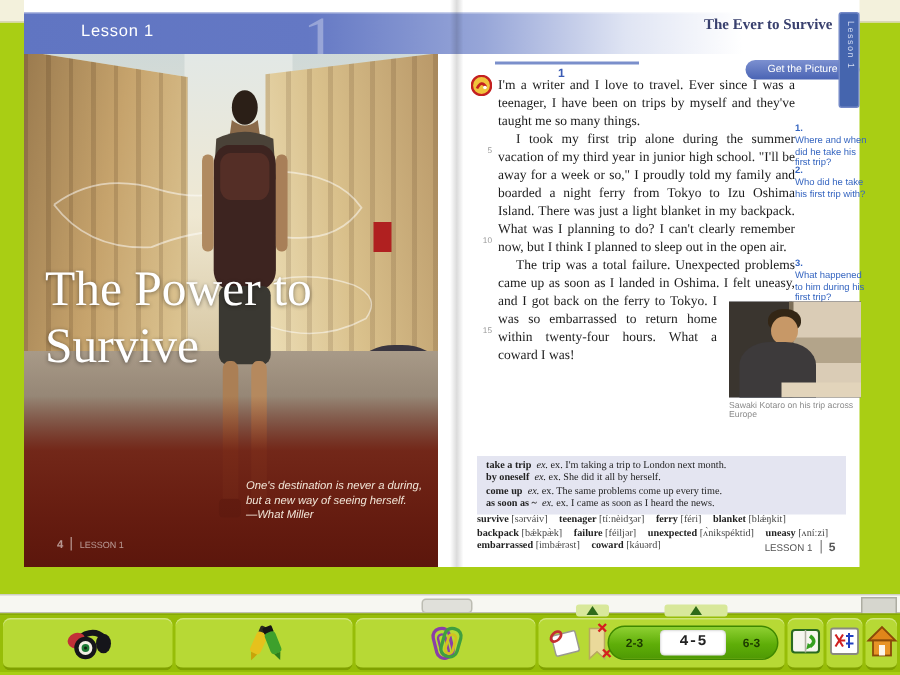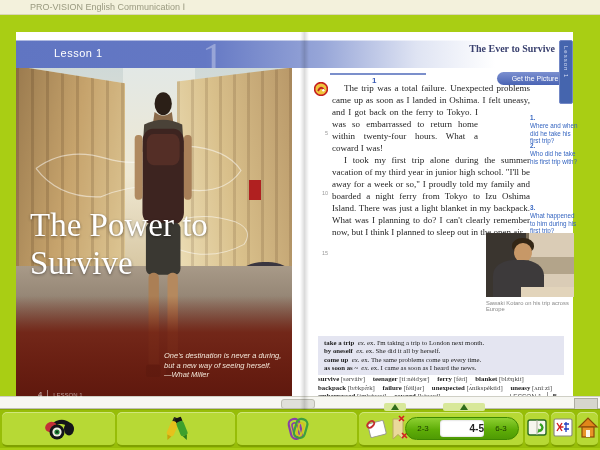--- a/index.html
+++ b/index.html
@@ -3,21 +3,21 @@
 <meta charset="utf-8">
 <style>
   html,body{margin:0;padding:0;}
   .screen{position:relative;width:600px;height:450px;background:#a9ce14;overflow:hidden;
           font-family:"Liberation Sans",sans-serif;}
   
   .titlebar{position:absolute;left:0;top:0;width:600px;height:15px;background:#f3f1dc;
             border-bottom:1px solid #d9d6b6;color:#9a9a80;font-size:9px;line-height:15px;
             padding-left:30px;box-sizing:border-box;}
   
-  .book{position:absolute;left:16px;top:32px;width:557px;height:378px;background:#ffffff;}
+  .book{position:absolute;left:16px;top:0;width:557px;height:378px;background:#ffffff;}
   .fold{position:absolute;left:284px;top:0;width:9px;height:100%;
         background:linear-gradient(to right,rgba(0,0,0,0),rgba(0,0,0,.14),rgba(0,0,0,0));z-index:4;}
   
   .band{position:absolute;left:0;top:8px;width:557px;height:27px;z-index:3;overflow:hidden;
         background:linear-gradient(to right,#6075c2 0%,#6478c4 34%,#97a6d8 55%,#dfe4f3 72%,#ffffff 86%);
         border-top:1px solid rgba(255,255,255,.5);}
   .band .lesson-lbl{position:absolute;left:38px;top:6px;color:#fff;font-size:11px;letter-spacing:.5px;}
   .band .watermark{position:absolute;left:186px;top:-8px;color:rgba(255,255,255,.32);
                    font-family:"Liberation Serif",serif;font-size:44px;}
   .hdr-title{position:absolute;right:18px;top:11px;color:#39406e;font-size:10px;font-weight:bold;
@@ -104,24 +104,24 @@
   .tb-panel{position:absolute;top:2px;height:33px;background:#b7d935;border-radius:5px;
             border-bottom:2px solid #7fa000;box-shadow:inset 0 1px 0 rgba(255,255,255,.35);}
   .tb-icon{position:absolute;top:3px;cursor:pointer;}
   .arrow-tab{position:absolute;top:-7px;height:8px;background:#d8e89a;border-radius:2px;z-index:7;
              display:flex;align-items:center;justify-content:center;}
   .tri-up{width:0;height:0;border-left:4px solid transparent;border-right:4px solid transparent;
           border-bottom:6px solid #2f6b1a;}
   .pill{position:absolute;left:46px;top:5px;width:114px;height:23px;border-radius:12px;
         background:linear-gradient(180deg,#8ed032 0%,#5fae08 55%,#4f9a04 100%);
         border:1px solid #3f8800;display:flex;align-items:center;box-sizing:border-box;}
-  .pill .pg{flex:1;text-align:center;font-size:8px;font-weight:normal;color:#1d3a00;cursor:pointer;}
-  .pill .cur{width:44px;height:17px;background:#fff;border-radius:3px;text-align:right;
+  .pill .pg{flex:1;text-align:center;font-size:8px;font-weight:bold;color:#1d3a00;cursor:pointer;}
+  .pill .cur{width:44px;height:17px;background:#fff;border-radius:3px;text-align:center;
              font-size:10px;font-weight:bold;color:#222;line-height:17px;cursor:pointer;
-             box-shadow:inset 0 0 2px rgba(0,0,0,.3);}
+             box-shadow:inset 0 0 2px rgba(0,0,0,.3);font-family:Liberation Mono, monospace;}
 </style>
 </head>
 <body>
 
 <div class="screen">
 
   <div class="titlebar">
     <span>PRO-VISION English Communication Ⅰ</span>
   </div>
 
@@ -189,26 +189,27 @@
       <div class="section-line"></div>
       <div class="section-num">1</div>
 
       <svg class="speaker" viewBox="0 0 14 14">
         <circle cx="7" cy="7" r="6.4" fill="#f0c43c" stroke="#c42020" stroke-width="1.6"></circle>
         <path d="M4 9 Q7 3 10 8" fill="none" stroke="#c42020" stroke-width="1.8"></path>
         <circle cx="9.3" cy="8.3" r="1.2" fill="#fff"></circle>
       </svg>
 
       <div class="body-text">
+        <p>I'm a writer and I love to travel.  Ever since I was a teenager, I have been on trips by myself and they've taught me so many things.</p>
+        <p class="ind">I took my first trip alone during the summer vacation of my third year in junior high school.  "I'll be away for a week or so," I proudly told my family and boarded a night ferry from Tokyo to Izu Oshima Island.  There was just a light blanket in my backpack.  What was I planning to do?  I can't clearly remember now, but I think I planned to sleep out in the open air.</p>
         <p class="ind">
           <span>The trip was a total failure.  Unexpected problems came up as soon as I landed in Oshima.  I felt uneasy,</span>
           <span class="wrap-spacer"></span>
           <span>and I got back on the ferry to Tokyo.  I was so embarrassed to return home within twenty-four hours.  What a coward I was!</span>
         </p>
-        <p class="ind">I took my first trip alone during the summer vacation of my third year in junior high school.  "I'll be away for a week or so," I proudly told my family and boarded a night ferry from Tokyo to Izu Oshima Island.  There was just a light blanket in my backpack.  What was I planning to do?  I can't clearly remember now, but I think I planned to sleep out in the open air.</p>
       </div>
       <span class="lnum" style="top:98px">5</span>
       <span class="lnum" style="top:158px">10</span>
       <span class="lnum" style="top:218px">15</span>
 
       <div class="q" style="top:82px">
         <div class="qnum">1.</div>
         <div>Where and when did he take his first trip?</div>
       </div>
       <div class="q" style="top:110px">

